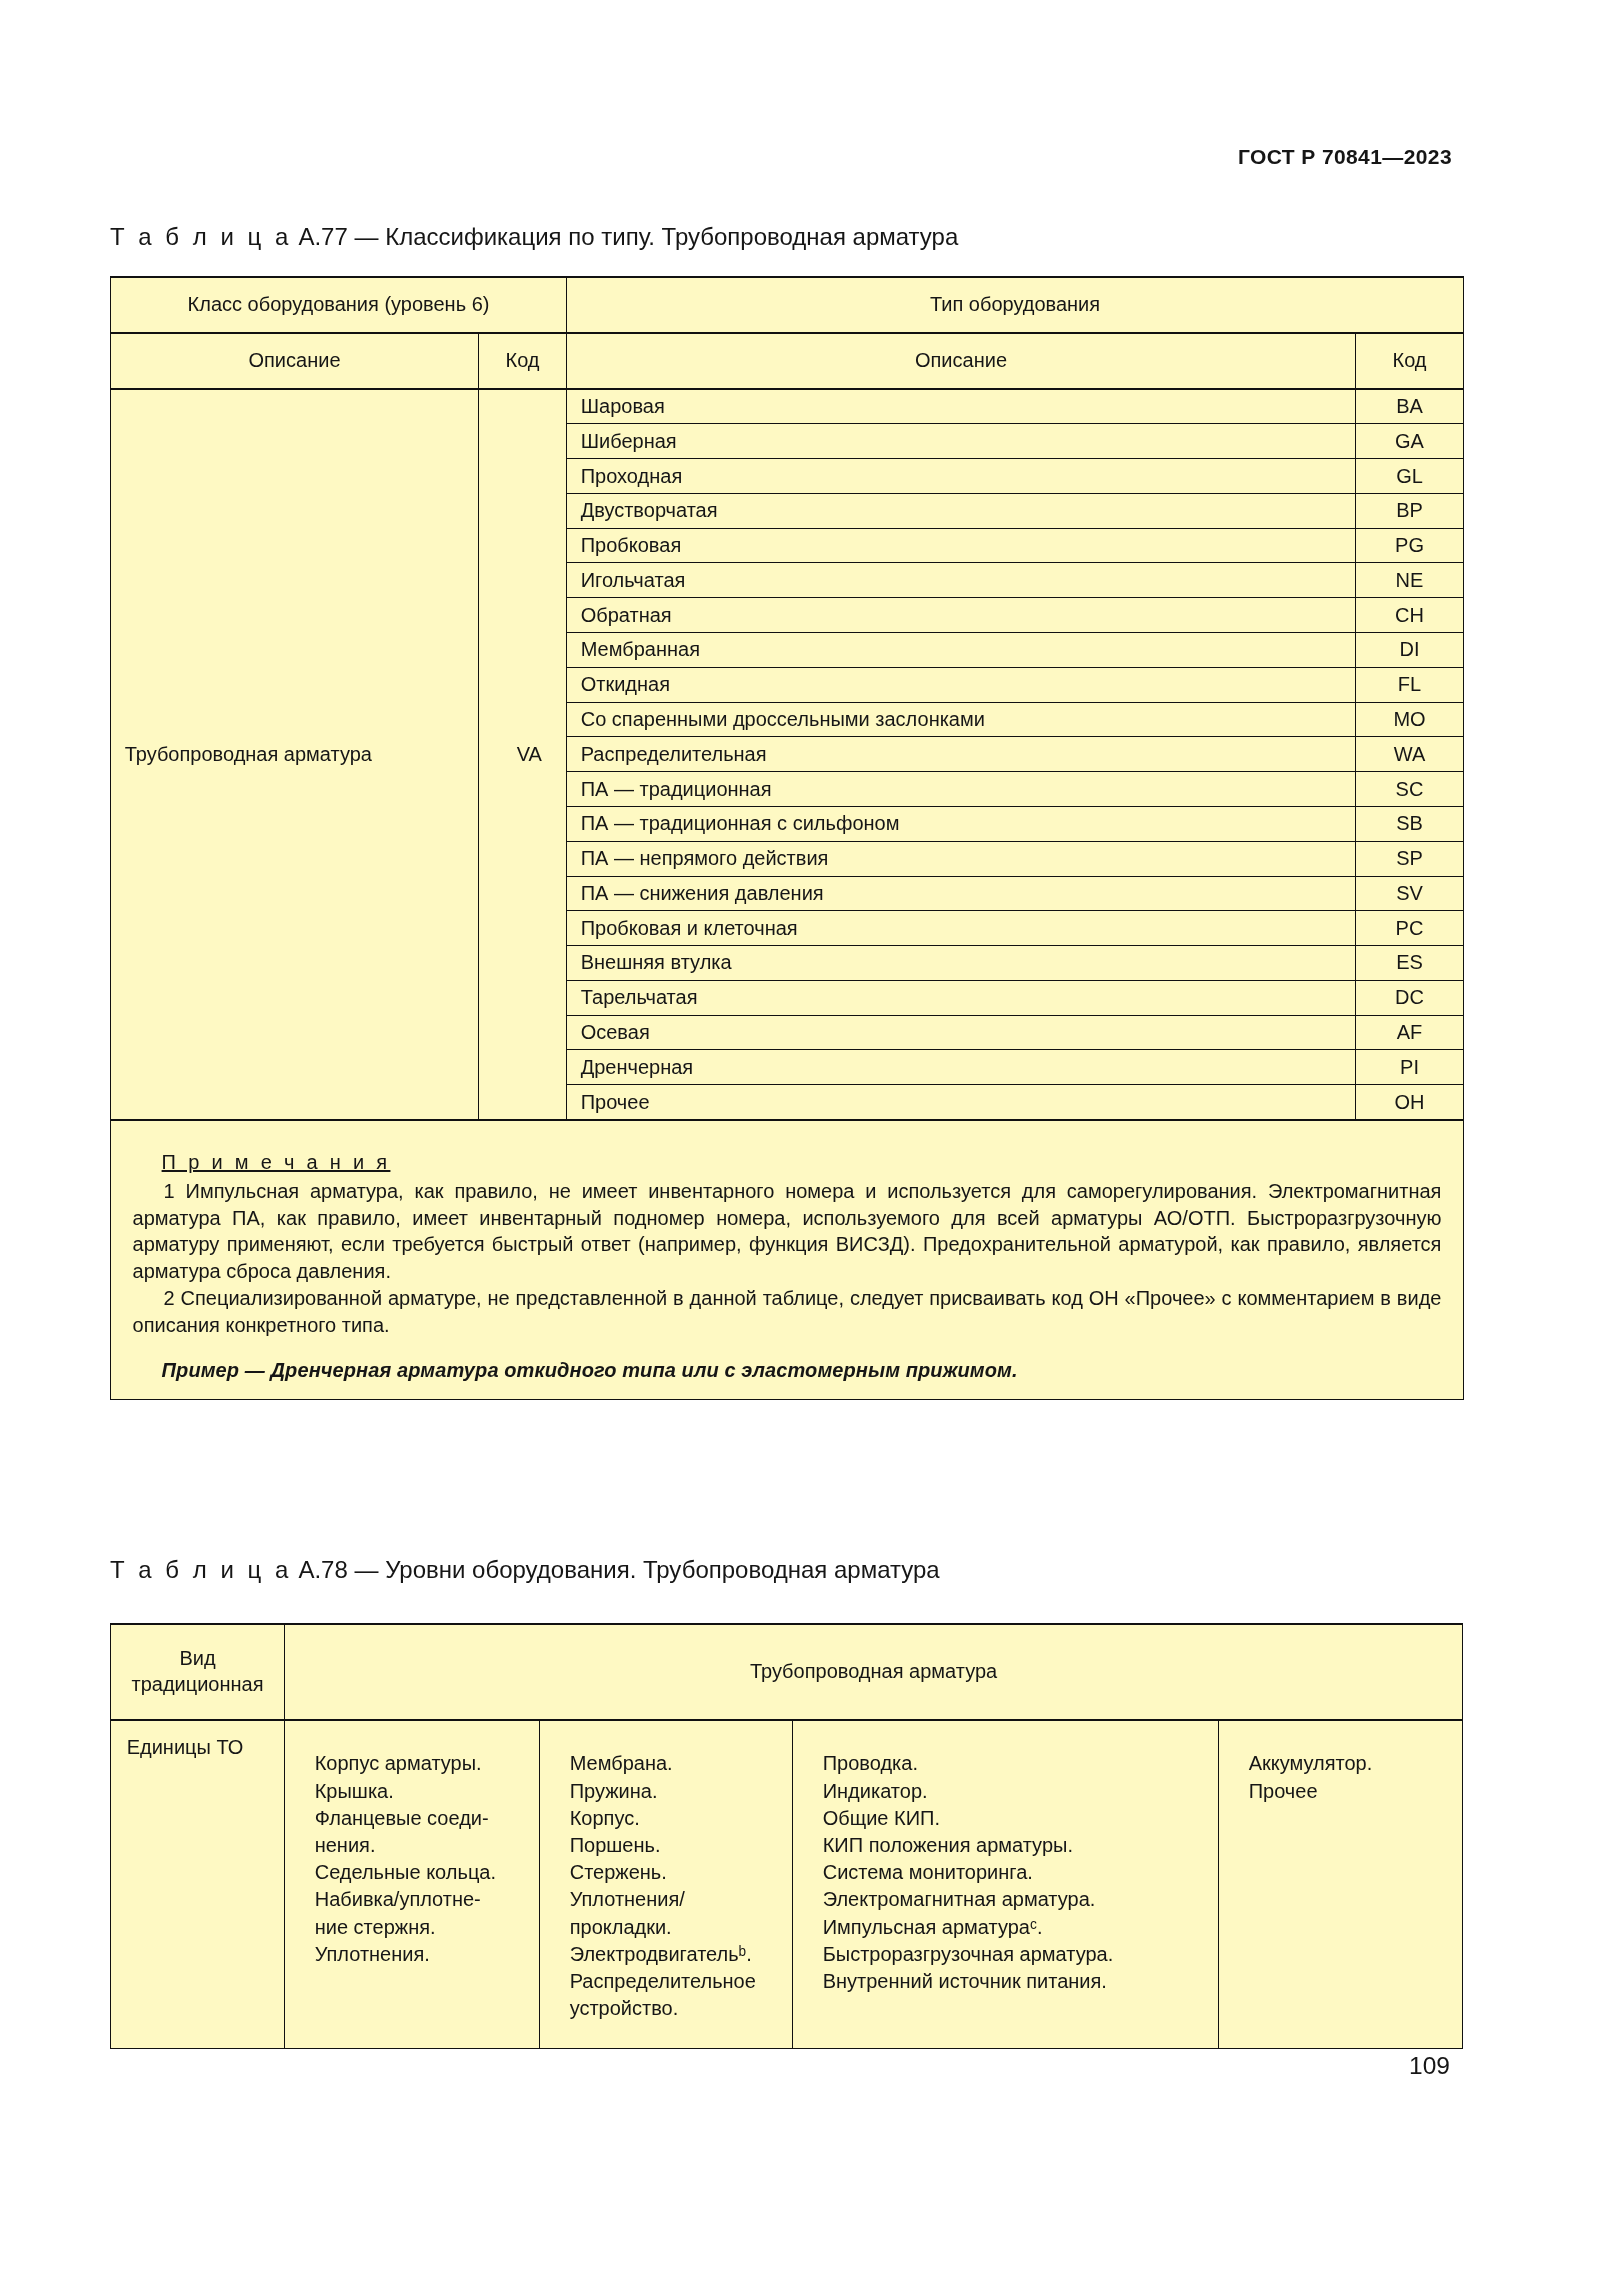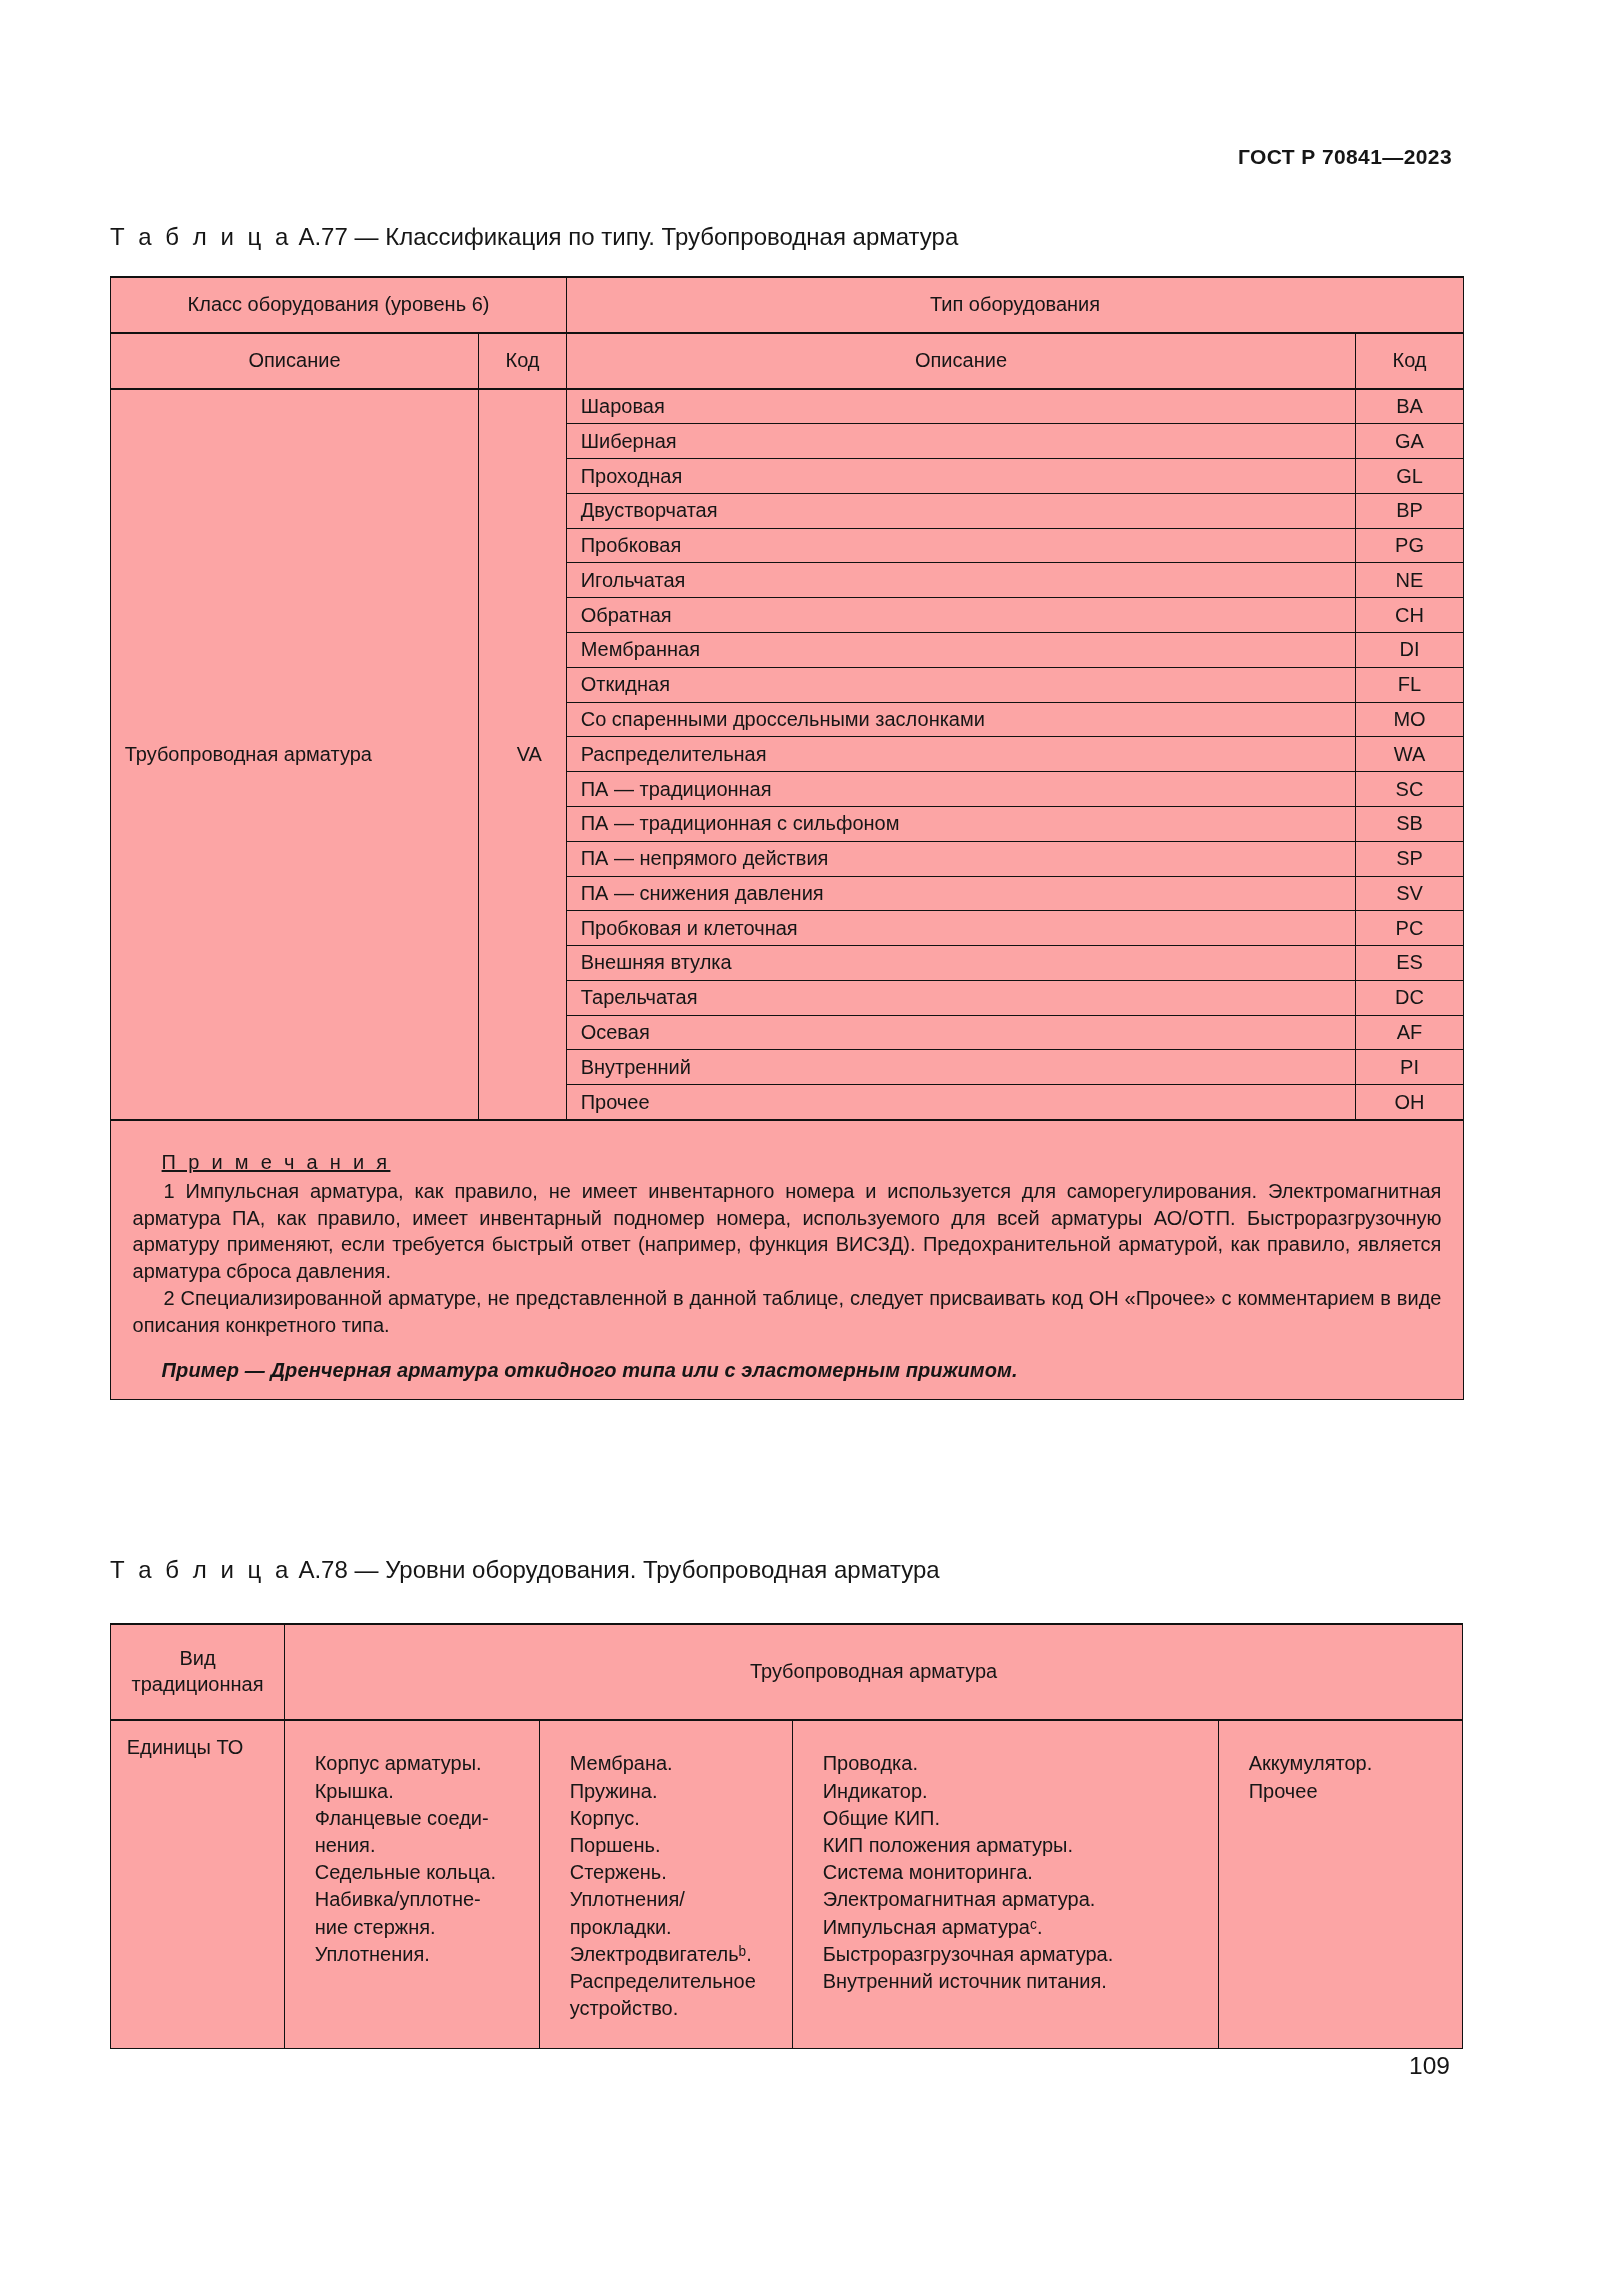--- a/index.html
+++ b/index.html
@@ -48,21 +48,21 @@
   #caption-a78 { top: 1556px; }
 
   
   .tbl {
     position: absolute;
     left: 110px;
     width: 1353px;
     border-collapse: collapse;
     table-layout: fixed;
     font-size: 20px;
-    background: #fca5a5;
+    background: #fef9c3;
   }
   .tbl td, .tbl th {
     border: 1.1px solid #111;
     padding: 0;
     font-weight: normal;
     vertical-align: top;
   }
 
   
   #tbl-a77 { top: 276px; }
@@ -268,21 +268,21 @@
       </tr>
       <tr class="typerow">
         <td>Тарельчатая</td>
         <td class="tcode">DC</td>
       </tr>
       <tr class="typerow">
         <td>Осевая</td>
         <td class="tcode">AF</td>
       </tr>
       <tr class="typerow">
-        <td>Внутренний</td>
+        <td>Дренчерная</td>
         <td class="tcode">PI</td>
       </tr>
       <tr class="typerow">
         <td>Прочее</td>
         <td class="tcode">OH</td>
       </tr>
       <tr>
         <td class="notecell" colspan="4">
           <div class="note-title">П р и м е ч а н и я</div>
           <p class="note-par">1 Импульсная арматура, как правило, не имеет инвентарного номера и используется для саморегулирования. Электромагнитная арматура ПА, как правило, имеет инвентарный подномер номера, используемого для всей арматуры АО/ОТП. Быстроразгрузочную арматуру применяют, если требуется быстрый ответ (например, функция ВИСЗД). Предохранительной арматурой, как правило, является арматура сброса давления.</p>

